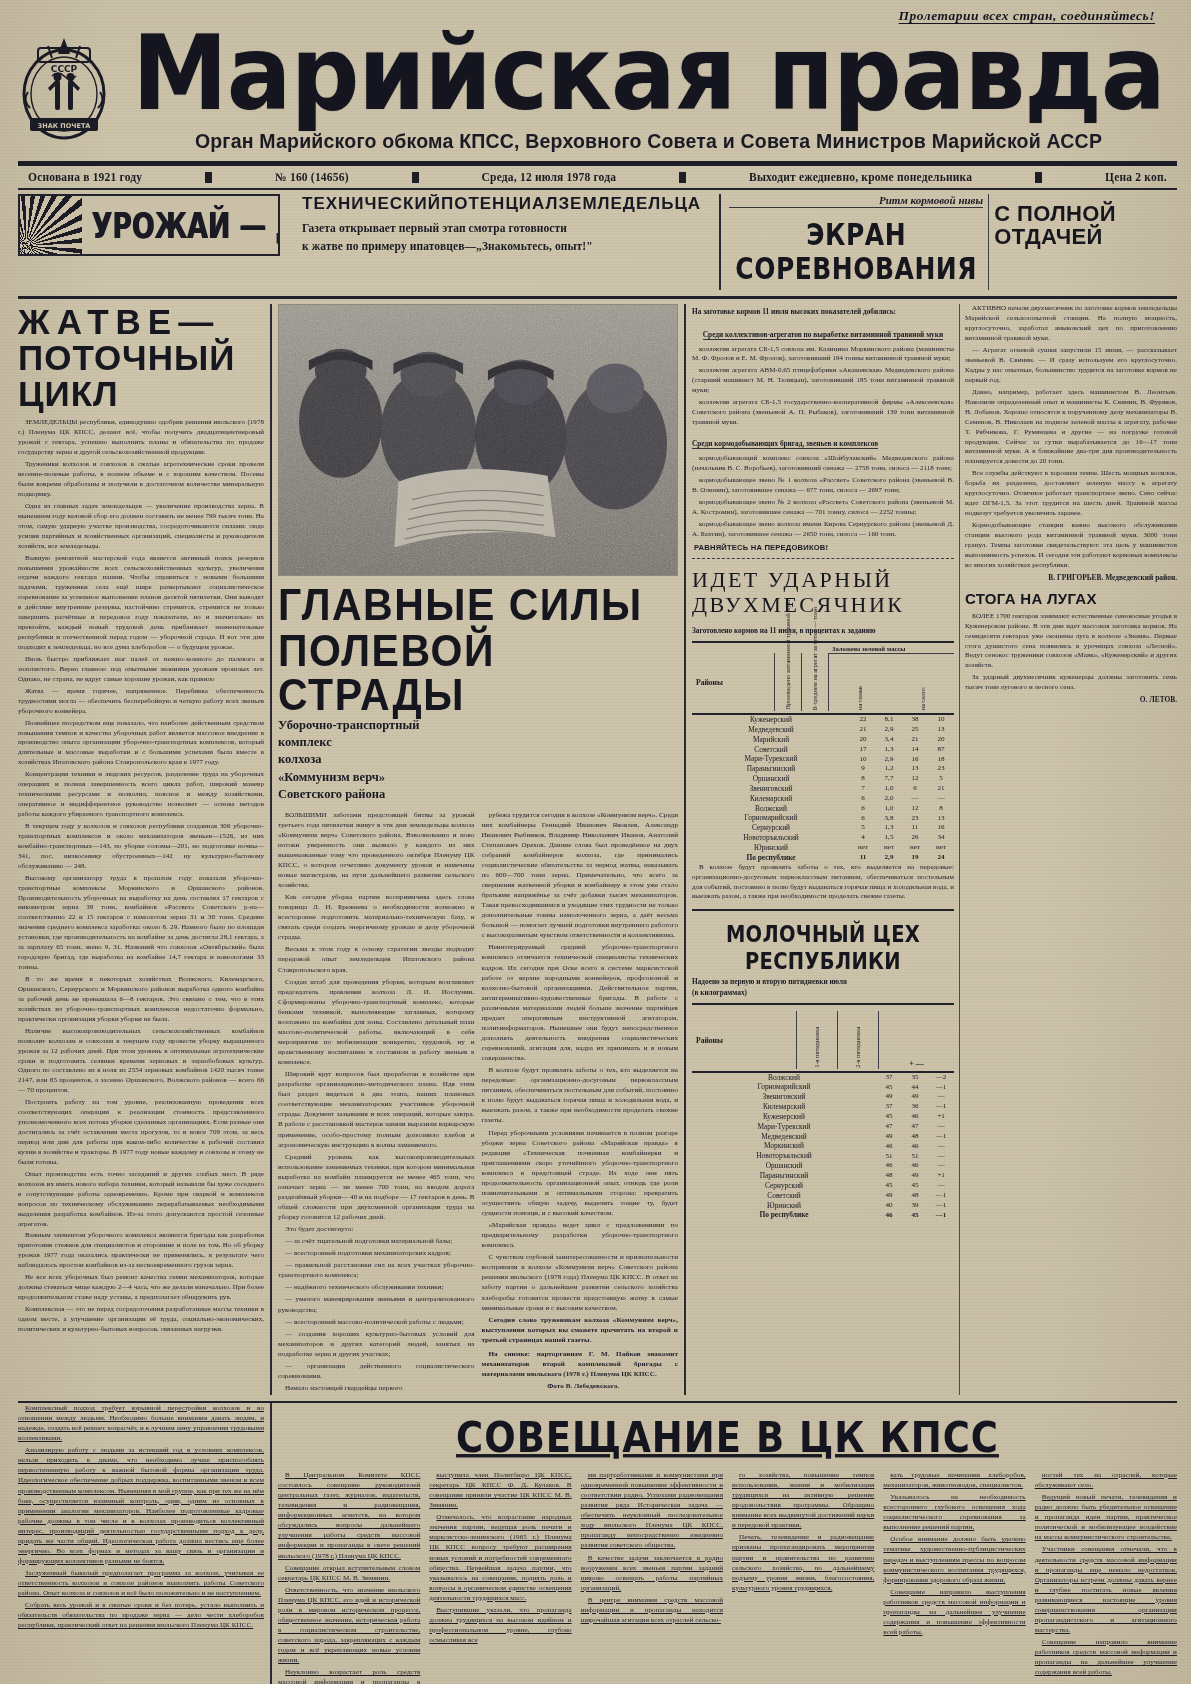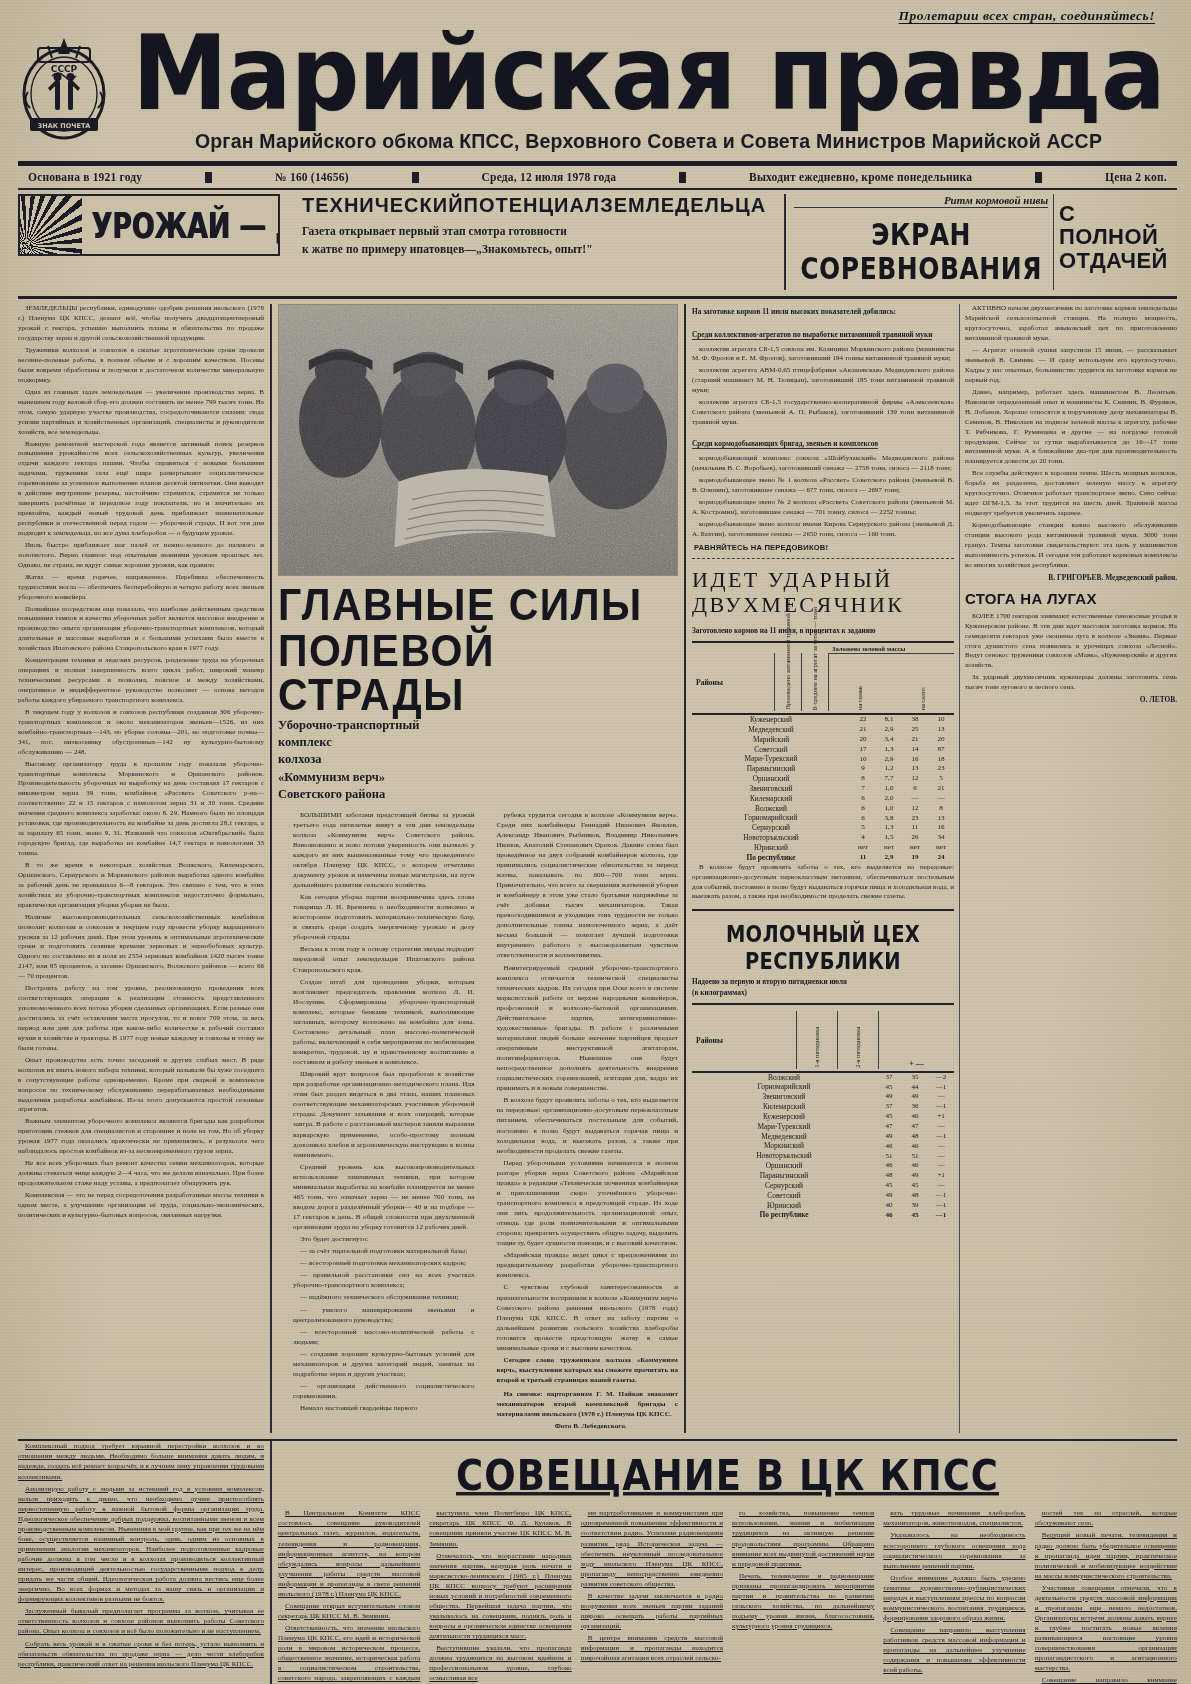--- a/index.html
+++ b/index.html
@@ -58,21 +58,21 @@
     position:relative; overflow:hidden; background:#c9c0a7; }
   .banner-rays { position:absolute; left:0; top:0; width:62px; height:100%;
     background:repeating-conic-gradient(from 200deg at 10% 86%, #1c1c26 0deg 5deg, #c9c0a7 5deg 11deg); }
   .banner-text { position:absolute; left:58px; top:0; right:4px; height:100%;
     display:flex; align-items:center; }
   .banner-text span { font-family:"DejaVu Sans", sans-serif; font-weight:bold;
     font-size:29px; letter-spacing:0px; color:#1a1a24; transform:scaleY(1.25) scaleX(.92);
     white-space:nowrap; text-shadow:1px 0 0 #1a1a24; }
   .tech-pot { flex:1; padding:0 12px 0 22px; }
   .tech-title { display:flex; justify-content:space-between; font-family:"Liberation Sans", sans-serif;
-    font-weight:bold; font-size:20px; letter-spacing:1px; color:#191923; }
+    font-weight:bold; font-size:17px; letter-spacing:1px; color:#191923; }
   .tech-lead { font-size:11.5px; font-weight:bold; line-height:1.55; margin-top:6px;
      letter-spacing:.1px; }
 
   
   .rule-top2 { height:3px; background:#20202a; margin:6px 0 0 0; }
   .main { display:flex; gap:0; margin-top:5px; }
   .vrule { width:2px; background:#2a2a34; margin:0 6px; flex:0 0 2px; }
   .vrule-thin { width:1px; background:#4a4a52; margin:0 5px; flex:0 0 1px; }
 
   
@@ -86,21 +86,21 @@
   .photo { width:100%; height:272px; background:#b9b1a0; position:relative; overflow:hidden;
     border:1px solid #8f8878; }
   .photo svg { position:absolute; inset:0; width:100%; height:100%; }
   .hl-glavnye { font-family:"Liberation Sans", sans-serif; font-weight:bold;
     font-size:41px; line-height:1.04; letter-spacing:1.5px; color:#16161e;
     margin:7px 0 6px 0; transform:scaleY(1.06); transform-origin:left top; }
   .subhead-row { display:flex; justify-content:space-between; font-size:12.5px;
     font-weight:bold; line-height:1.35; margin-bottom:1px;flex-direction:column; }
   .subhead-row span { white-space:nowrap; }
   .cols3 { display:flex; gap:7px; margin-top:7px; }
-  .cols3 > div { flex:1;margin-left:15px; }
+  .cols3 > div { flex:1; }
 
   
   .zoneC { flex:1; display:flex; }
   .zoneC1 { width:262px; flex:0 0 262px; }
   .zoneC2 { flex:1; }
   .kicker { text-align:right; font-style:italic; font-weight:bold; font-size:11px;
     border-bottom:1px solid #33333c; padding-bottom:1px; margin-bottom:6px; }
   .hl-ekran { font-family:"DejaVu Sans", sans-serif; font-weight:bold; font-size:25px;
     letter-spacing:.5px; text-align:center; color:#16161e; transform:scaleY(1.18);
     transform-origin:center top; margin:10px 0 14px 0; }
@@ -231,20 +231,24 @@
         <div>ОТДАЧЕЙ</div>
       </div>
     </div>
   </div>
 
   <div class="rule-top2"></div>
 
   <div class="main">
 
     <div class="zoneA">
+      <div class="hl-zhatve">
+        <div class="l1">ЖАТВЕ—</div>
+        <div>ПОТОЧНЫЙ ЦИКЛ</div>
+      </div>
       <div class="body-text" id="zhatve-body">
             <p>ЗЕМЛЕДЕЛЬЦЫ республики, единодушно одобрив решения июльского (1978 г.) Пленума ЦК КПСС, делают всё, чтобы получить двадцатицентнеровый урожай с гектара, успешно выполнить планы и обязательства по продаже государству зерна и другой сельскохозяйственной продукции.</p>
             <p>Труженики колхозов и совхозов в сжатые агротехнические сроки провели весенне-полевые работы, в полном объеме и с хорошим качеством. Посевы были вовремя обработаны и получили в достаточном количестве минеральную подкормку.</p>
             <p>Одна из главных задач земледельцев — увеличение производства зерна. В нынешнем году валовой сбор его должен составить не менее 799 тысяч тонн. На этом, самую ударную участке производства, сосредоточиваются силами: сюда усилия партийных и хозяйственных организаций, специалисты и руководители хозяйств, все земледельцы.</p>
             <p>Важную ремонтной мастерской года является активный поиск резервов повышения урожайности всех сельскохозяйственных культур, увеличения отдачи каждого гектара пашни. Чтобы справиться с новыми большими задачами, труженики села ещё шире развертывают социалистическое соревнование за успешное выполнение планов десятой пятилетки. Они выводят в действие внутренние резервы, настойчиво стремятся, стремятся не только завершить расчётные и передовое году показатели, но и значительно их превзойти, каждый новый трудовой день приближает знаменательные республики и отечественной перед годом — уборочной страде. И вот эти дни подходит к земледельца, но все дума хлеборобов — о будущем урожае.</p>
             <p>Июль быстро приближает шаг палеё от нежно-зеленого до палевого и золотистого. Верно главное: под опытными знаниями урожаев прошлых лет. Однако, не страна, не вдруг самые хорошие урожаи, как правило</p>
             <p>Жатва — время горячее, напряженное. Перебивка обеспеченность трудностями могла — обеспечить бесперебойную и четкую работу всех звеньев уборочного конвейера.</p>
             <p>Полнейшее посредством еще показало, что наиболее действенным средством повышения темпов и качества уборочных работ является массовое внедрение в производство опыта организации уборочно-транспортных комплексов, который длительные и массовые выработки и с большими успехами была вместе в хозяйствах Ипатовского района Ставропольского края в 1977 году.</p>
             <p>Концентрация техники и людских ресурсов, разделение труда на уборочных операциях и полная завершенность всего цикла работ, широкий маневр техническими ресурсами и позволил, поясное и между хозяйствами, оперативное и индифферентное руководство позволяет — основа методов работы каждого убираемого транспортного комплекса.</p>
             <p>В текущем году у колхозов и совхозов республики созданная 306 уборочно-транспортных комплексов и около механизаторов звеньев—1526, из них комбайно-транспортных—143, по уборке соломы—201, но подготовке почвы—341, пос. низкосеянку обустроенных—142 ну культурно-бытовому обслуживанию — 248.</p>
@@ -344,21 +348,21 @@
               <p style="text-align: center; font-weight: bold;">Фото В. Лебедевского.</p>
             </div>
       </div>
     </div>
 
     <div class="vrule"></div>
 
     <div class="zoneC">
       <div class="zoneC1">
         <div class="note">На заготовке кормов 11 июля высоких показателей добились:</div>
-        <div style="margin:3px 0 4px 0;"><span class="underline-head">Среди коллективов-агрегатов по выработке витаминной травяной муки</span></div>
+        <div style="margin:3px 0 4px 0;text-align:center;"><span class="underline-head">Среди коллективов-агрегатов по выработке витаминной травяной муки</span></div>
         <div class="body-text" id="ekran-items1">
               <p>коллектив агрегата СБ-1,5 совхоза им. Калинина Моркинского района (машинисты М. Ф. Фролов и Е. М. Фролов), заготовивший 194 тонны витаминной травяной муки;</p>
               <p>коллектив агрегата АВМ-0,65 птицефабрики «Акашевская» Медведевского района (старший машинист М. Н. Телицын), заготовивший 185 тонн витаминной травяной муки;</p>
               <p>коллектив агрегата СБ-1,5 государственно-кооперативной фирмы «Алексеевская» Советского района (звеньевой А. П. Рыбаков), заготовивший 139 тонн витаминной травяной муки.</p>
             </div>
         <div style="margin:4px 0 4px 0;"><span class="underline-head">Среди кормодобывающих бригад, звеньев и комплексов</span></div>
         <div class="body-text" id="ekran-items2">
               <p>кормодобывающий комплекс совхоза «Шойбулакский» Медведевского района (начальник В. С. Воробьев), заготовивший сенажа — 2758 тонн, силоса — 2118 тонн;</p>
               <p>кормодобывающее звено № 1 колхоза «Рассвет» Советского района (звеньевой В. В. Олюнин), заготовившее сенажа — 677 тонн, силоса — 2697 тонн;</p>
               <p>кормодобывающее звено № 2 колхоза «Рассвет» Советского района (звеньевой М. А. Костромин), заготовившее сенажа — 701 тонну, силоса — 2252 тонны;</p>

